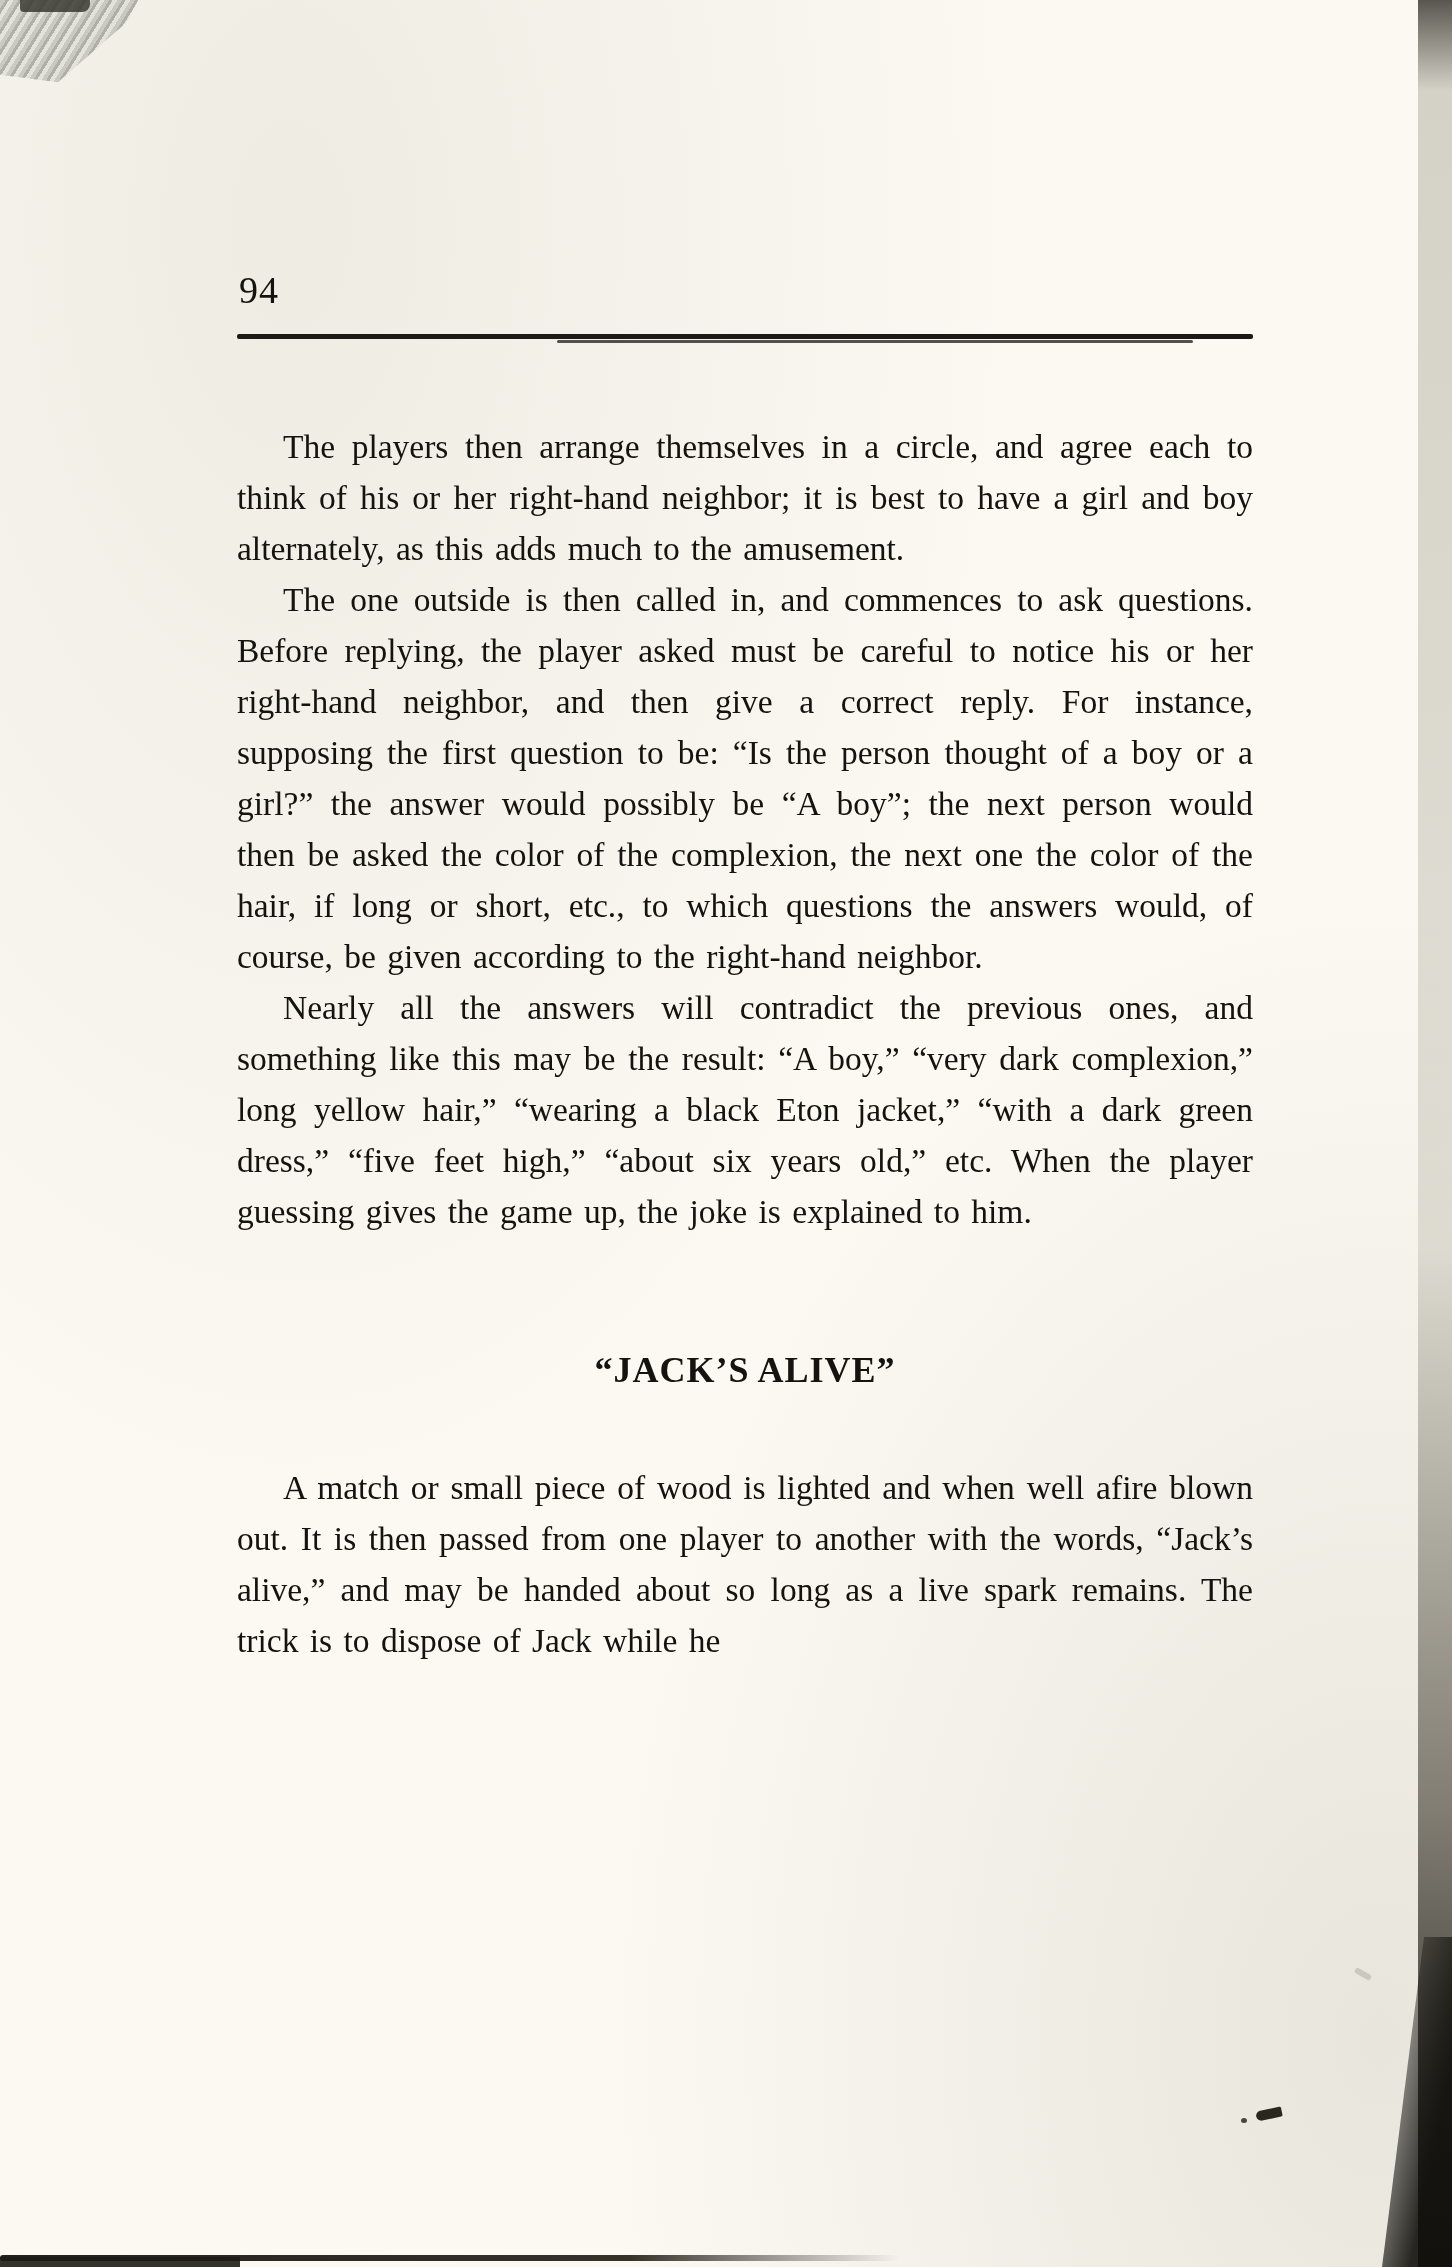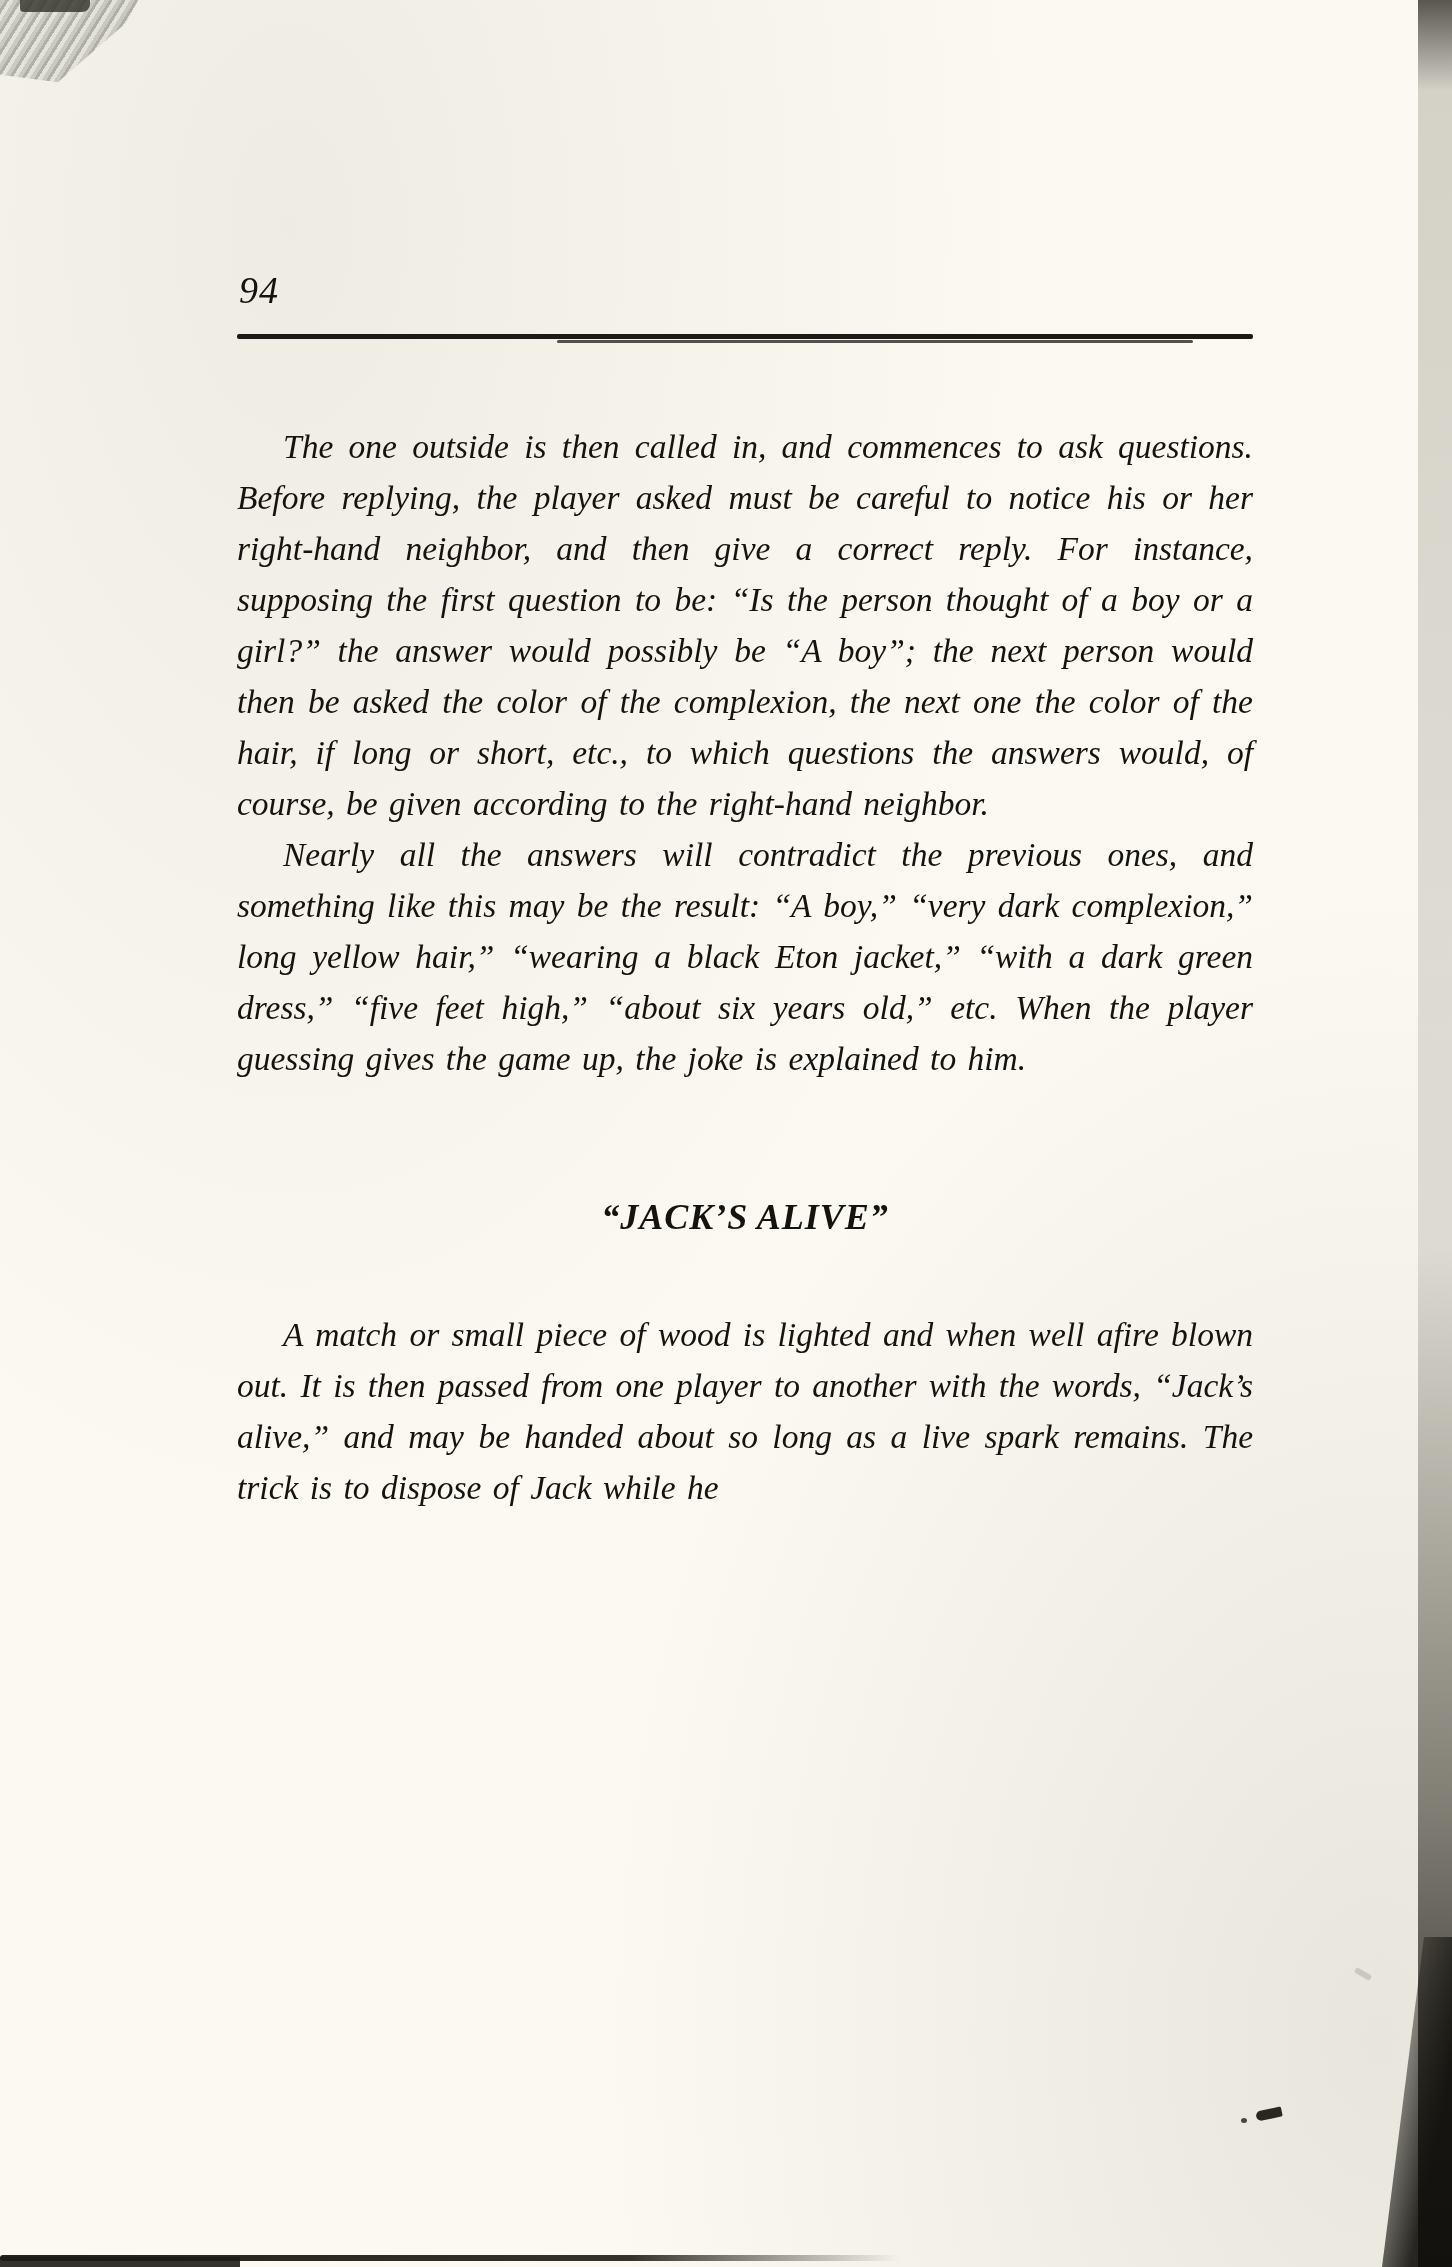--- a/index.html
+++ b/index.html
@@ -9,21 +9,20 @@
   }
   .page {
     position: relative;
     width: 1452px;
     height: 2267px;
     margin: 0 auto;
     background: #fbf9f1;
     overflow: hidden;
     font-family: "Liberation Serif", "DejaVu Serif", serif;
     color: #15130f;
-    font-style: italic;
   }
   
   .page::before {
     content: "";
     position: absolute;
     inset: 0;
     background:
       radial-gradient(ellipse at 20% 10%, rgba(120,115,100,0.10), transparent 45%),
       radial-gradient(ellipse at 95% 90%, rgba(90,85,70,0.12), transparent 40%);
     pointer-events: none;
@@ -189,20 +188,21 @@
     <header class="page-header">
       <span class="page-number">94</span>
     </header>
 
     <div class="header-rule">
       <div class="rule-main"></div>
       <div class="rule-shadow"></div>
     </div>
 
     <main class="body-text">
+      <p>The players then arrange themselves in a circle, and agree each to think of his or her right-hand neighbor; it is best to have a girl and boy alternately, as this adds much to the amusement.</p>
       <p>The one outside is then called in, and commences to ask questions. Before replying, the player asked must be careful to notice his or her right-hand neighbor, and then give a correct reply. For instance, supposing the first question to be: “Is the person thought of a boy or a girl?” the answer would possibly be “A boy”; the next person would then be asked the color of the complexion, the next one the color of the hair, if long or short, etc., to which questions the answers would, of course, be given according to the right-hand neighbor.</p>
       <p>Nearly all the answers will contradict the previous ones, and something like this may be the result: “A boy,” “very dark complexion,” long yellow hair,” “wearing a black Eton jacket,” “with a dark green dress,” “five feet high,” “about six years old,” etc. When the player guessing gives the game up, the joke is explained to him.</p>
 
       <h2 class="section-heading">“JACK’S ALIVE”</h2>
 
       <p>A match or small piece of wood is lighted and when well afire blown out. It is then passed from one player to another with the words, “Jack’s alive,” and may be handed about so long as a live spark remains. The trick is to dispose of Jack while he</p>
     </main>
 
   </div>
 </div>

